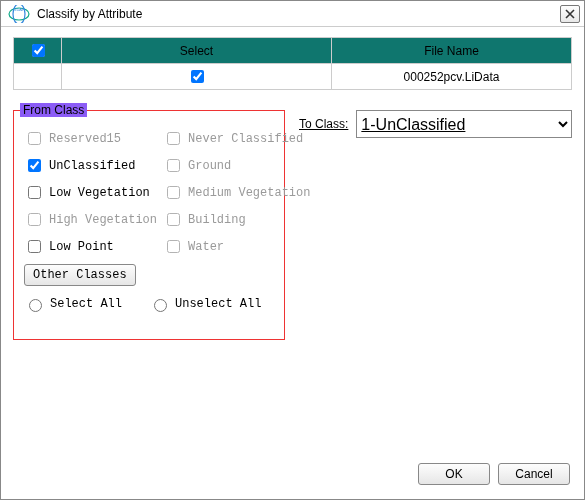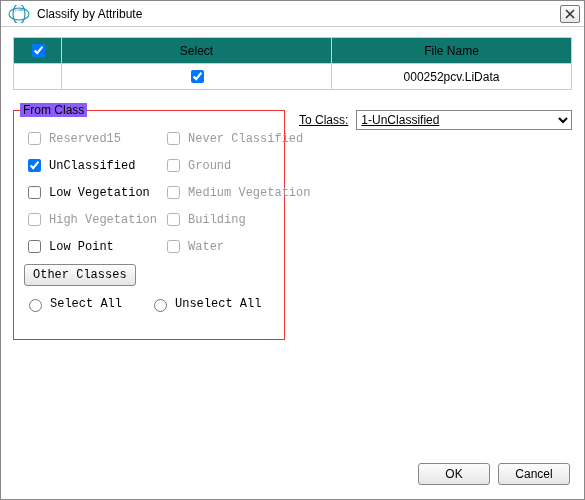--- a/index.html
+++ b/index.html
@@ -123,25 +123,25 @@
   .field-row {
     display: flex;
     align-items: center;
     gap: 8px;
     margin-bottom: 14px;
     text-decoration: underline;
   }
   .field-row label { white-space: nowrap; }
   select {
     flex: 1;
-    height: 20px;
+    height: 28px;
     border: 1px solid #888;
     background: #fff;
     font-family: inherit;
-    font-size: 12px;
+    font-size: 16px;
   }
   .footer {
     position: absolute;
     right: 14px;
     bottom: 14px;
     display: flex;
     gap: 8px;
     justify-content: flex-end;
   }
   .dlg-btn {

